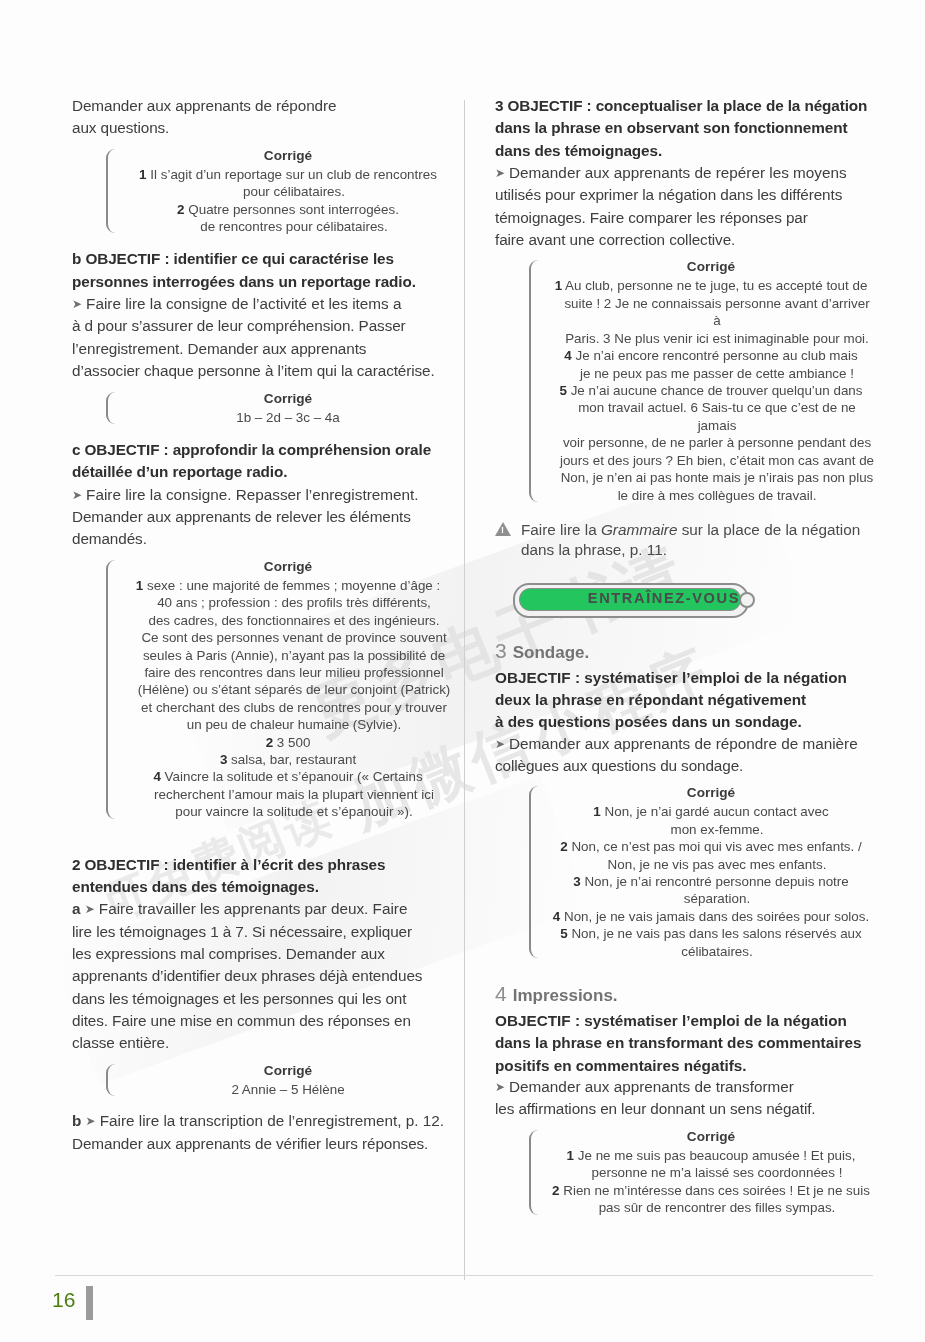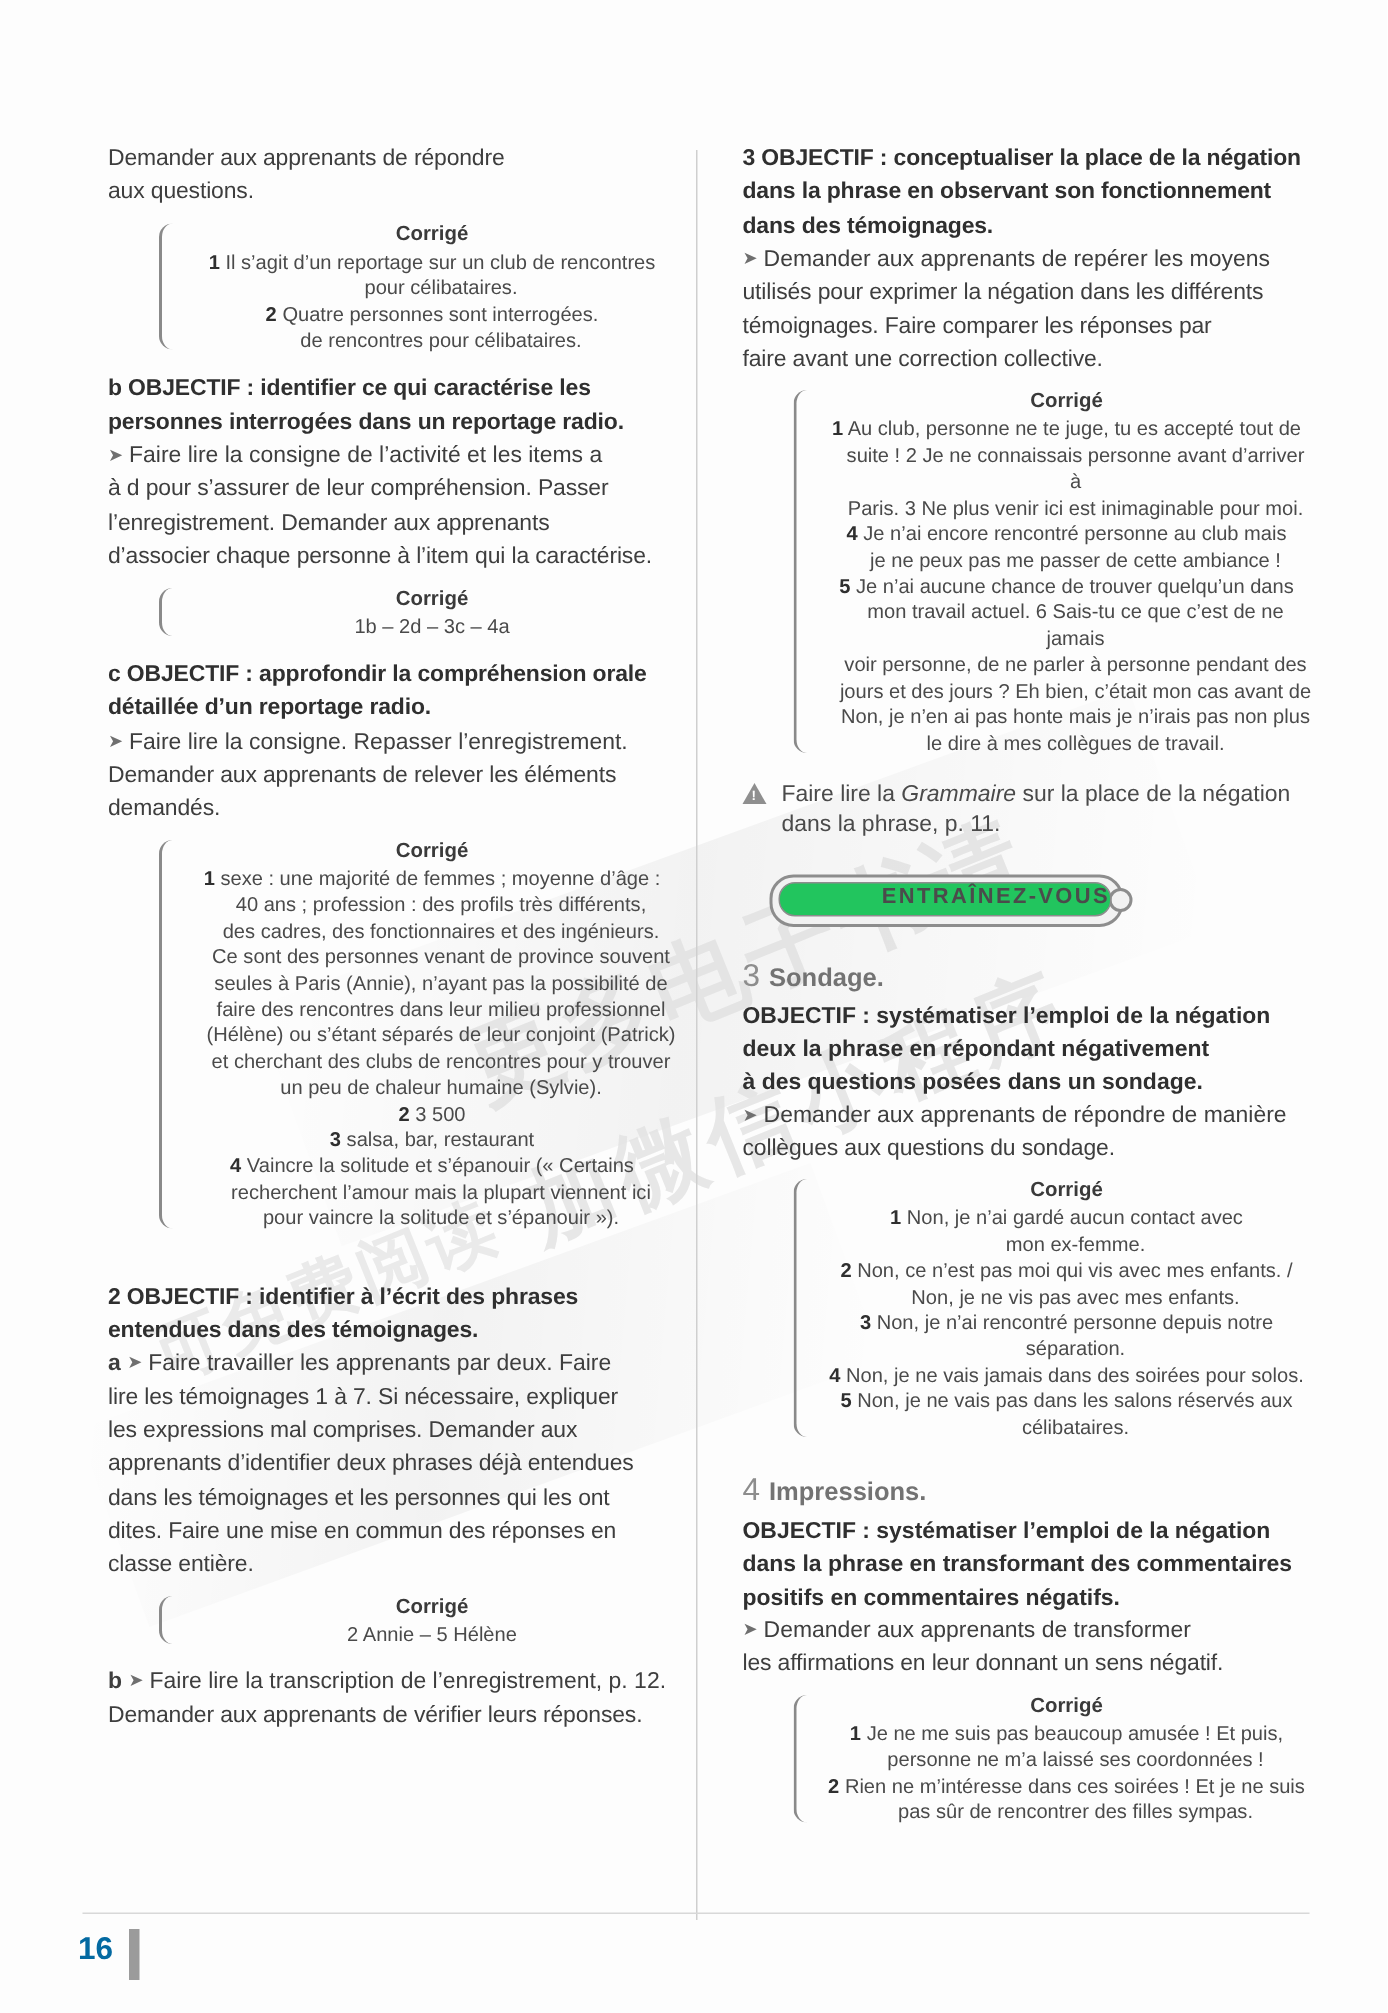--- a/index.html
+++ b/index.html
@@ -241,22 +241,22 @@
     font-weight: bold;
     color: #2f2f2f;
     margin: 2px 0 1px 0;
   }
 
   .page-number {
     position: absolute;
     left: 52px;
     bottom: 28px;
     font-size: 21px;
-    font-weight: bold;
-    color: #0369a1;
+    font-weight: normal;
+    color: #4d7c0f;
     z-index: 3;
   }
   .page-number-bar {
     position: absolute;
     left: 86px;
     bottom: 22px;
     width: 7px;
     height: 34px;
     background: #9b9b9b;
     z-index: 3;

